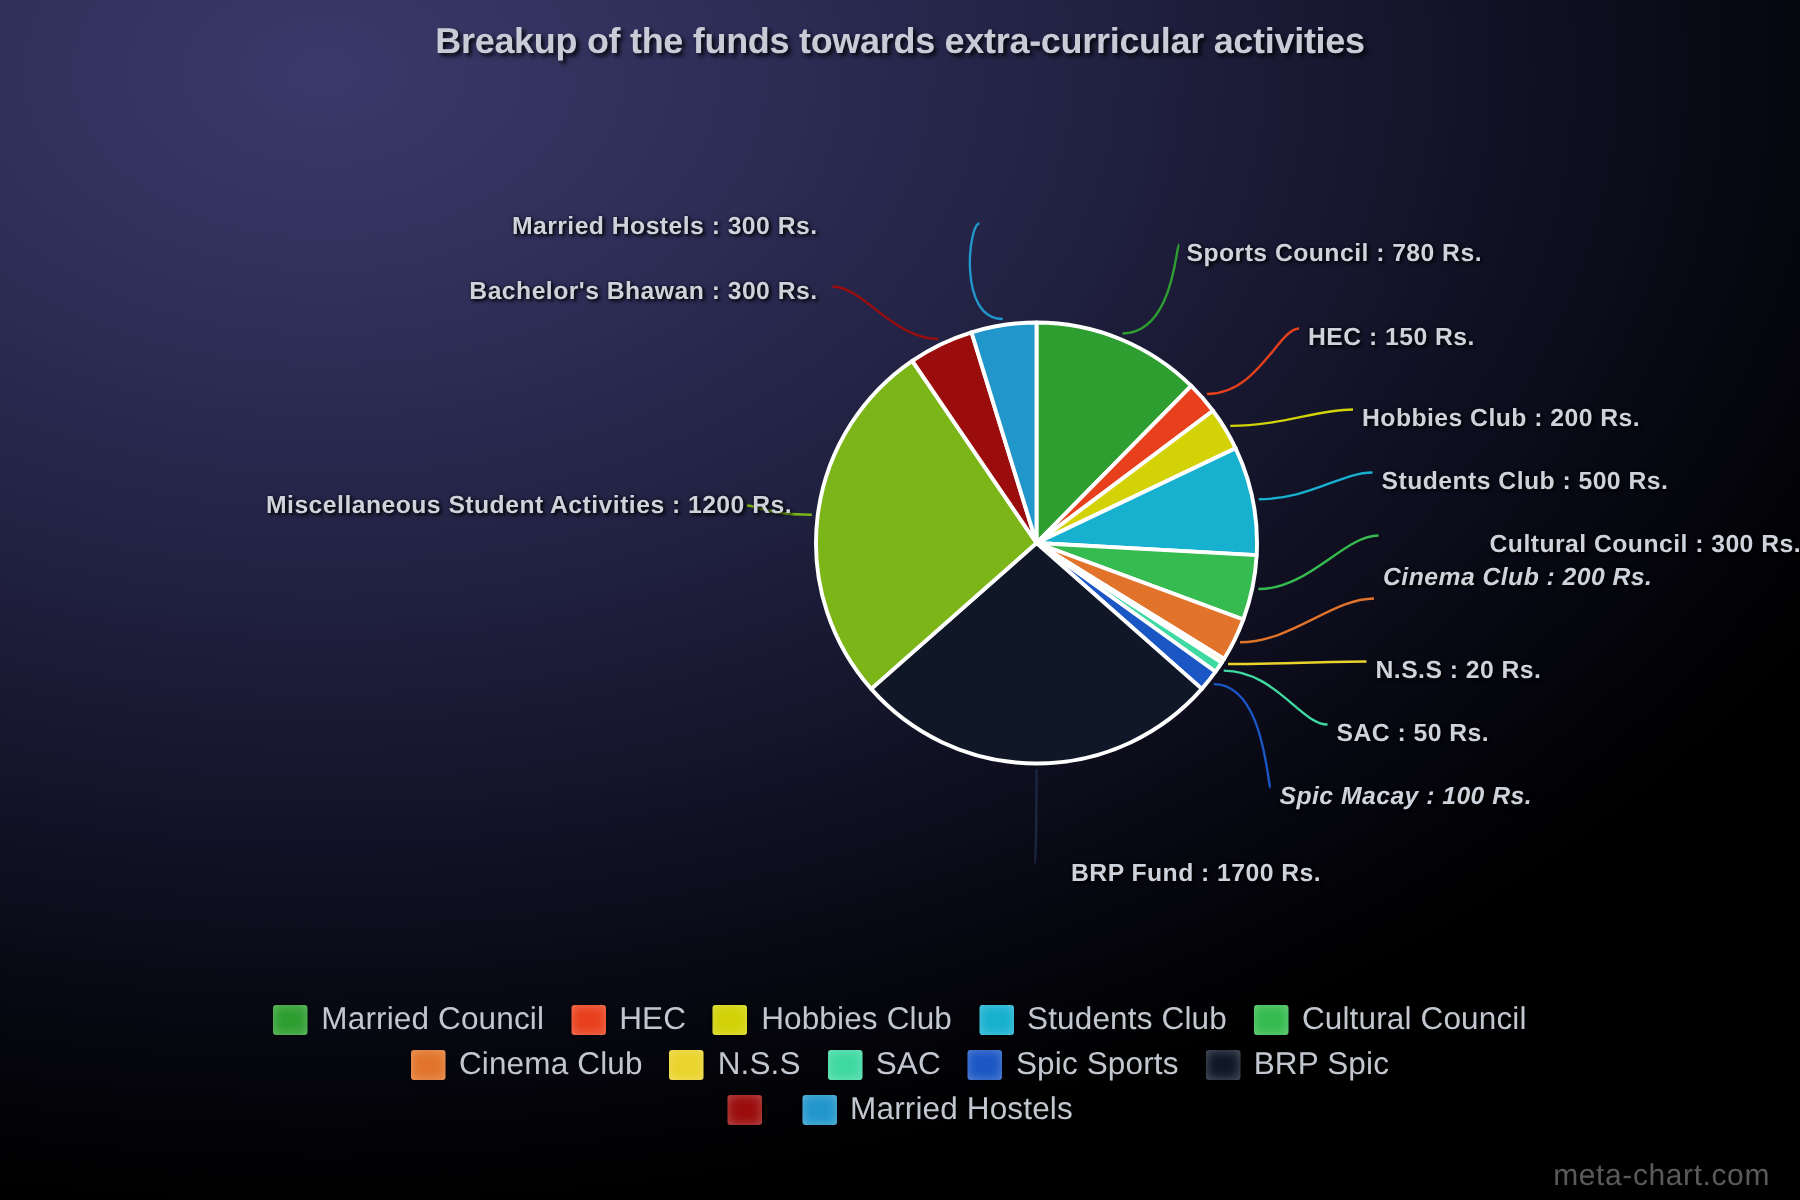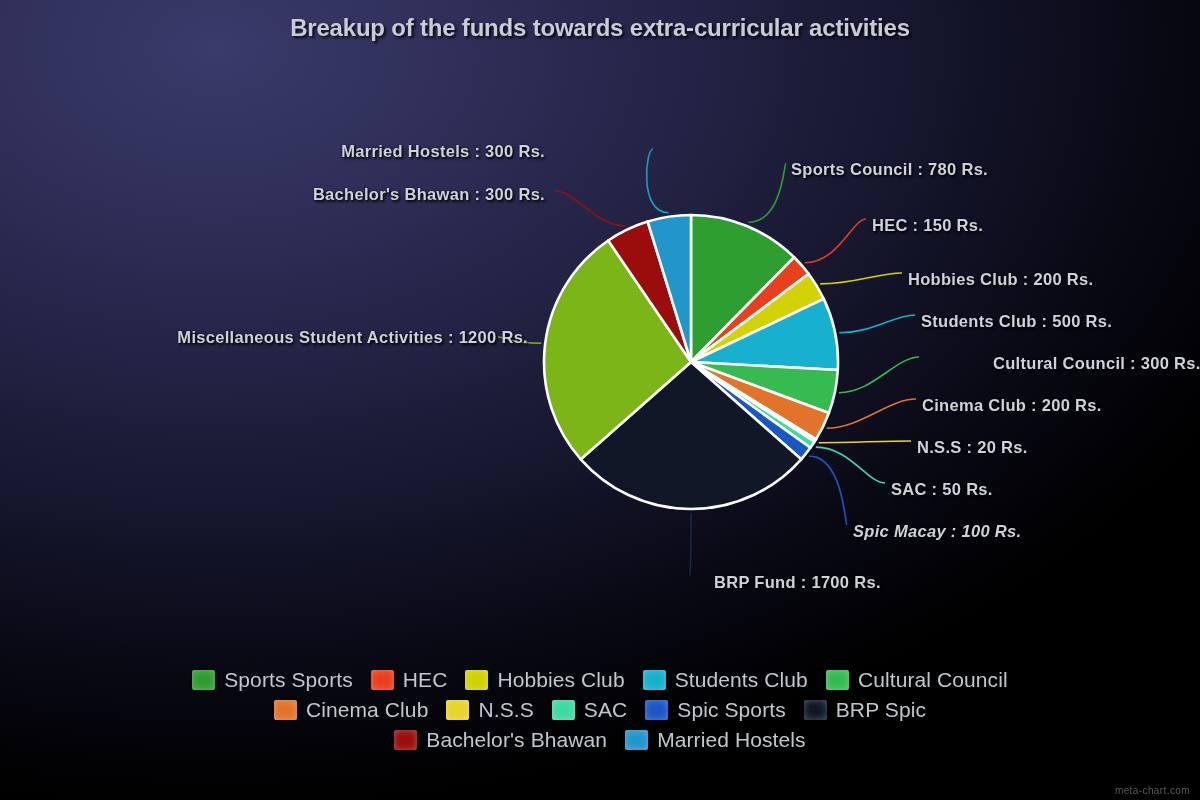--- a/index.html
+++ b/index.html
@@ -63,22 +63,22 @@
   .sw {
     width:23px; height:20px;
     border-radius:2px;
     margin-right:9px;
     box-shadow:inset 0 0 7px rgba(255,255,255,.30), 0 0 2px rgba(0,0,0,.6);
   }
   .ltxt { font-size:21px; color:#c2c6cf; letter-spacing:.1px; white-space:nowrap; }
 
   
   #watermark {
-    position:absolute; right:10px; bottom:4px;
-    font-size:10px; color:#5a5a5a; letter-spacing:.4px;
+    position:absolute; right:20px; bottom:4px;
+    font-size:20px; color:#5a5a5a; letter-spacing:.4px;
   }
 </style>
 </head>
 <body>
 
 <div id="stage">
 
   <div id="title">Breakup of the funds towards extra-curricular activities</div>
 
   <div id="pie-wrap">
@@ -118,31 +118,31 @@
 
   <div class="callout l" style="right:655px; top:142px;">Married Hostels : 300 Rs.</div>
   <div class="callout l" style="right:655px; top:185px;text-align:right;">Bachelor's Bhawan : 300 Rs.</div>
   <div class="callout l" style="right:672px; top:328px;">Miscellaneous Student Activities : 1200 Rs.</div>
 
   <div class="callout r" style="left:791px;  top:160px;">Sports Council : 780 Rs.</div>
   <div class="callout r" style="left:872px;  top:216px;">HEC : 150 Rs.</div>
   <div class="callout r" style="left:908px;  top:270px;">Hobbies Club : 200 Rs.</div>
   <div class="callout r" style="left:921px;  top:312px;">Students Club : 500 Rs.</div>
   <div class="callout r" style="left:962px;  top:354px;margin-left:31px;">Cultural Council : 300 Rs.</div>
-  <div class="callout r" style="left:922px;  top:396px;">Cinema Club : 200 Rs.</div>
+  <div class="callout r" style="left:922px;  top:376px;font-style:italic;">Cinema Club : 200 Rs.</div>
   <div class="callout r" style="left:917px;  top:438px;">N.S.S : 20 Rs.</div>
   <div class="callout r" style="left:891px;  top:480px;">SAC : 50 Rs.</div>
   <div class="callout r" style="left:853px;  top:522px;font-style:italic;">Spic Macay : 100 Rs.</div>
   <div class="callout r" style="left:714px;  top:573px;">BRP Fund : 1700 Rs.</div>
 
   <div id="legend">
       <div class="lrow">
         <div class="litem">
           <span class="sw" style="background: rgb(46, 158, 49);"></span>
-          <span class="ltxt">Sports Sports</span>
+          <span class="ltxt">Married Council</span>
         </div>
         <div class="litem">
           <span class="sw" style="background: rgb(232, 64, 28);"></span>
           <span class="ltxt">HEC</span>
         </div>
         <div class="litem">
           <span class="sw" style="background: rgb(210, 210, 6);"></span>
           <span class="ltxt">Hobbies Club</span>
         </div>
         <div class="litem">
@@ -172,21 +172,20 @@
           <span class="ltxt">Spic Sports</span>
         </div>
         <div class="litem">
           <span class="sw" style="background: rgb(16, 24, 40);"></span>
           <span class="ltxt">BRP Spic</span>
         </div>
       </div>
       <div class="lrow">
         <div class="litem">
           <span class="sw" style="background: rgb(155, 13, 13);"></span>
-          <span class="ltxt">Bachelor's Bhawan</span>
         </div>
         <div class="litem">
           <span class="sw" style="background: rgb(33, 150, 203);"></span>
           <span class="ltxt">Married Hostels</span>
         </div>
       </div>
     </div>
 
   <div id="watermark">meta-chart.com</div>
 </div>

